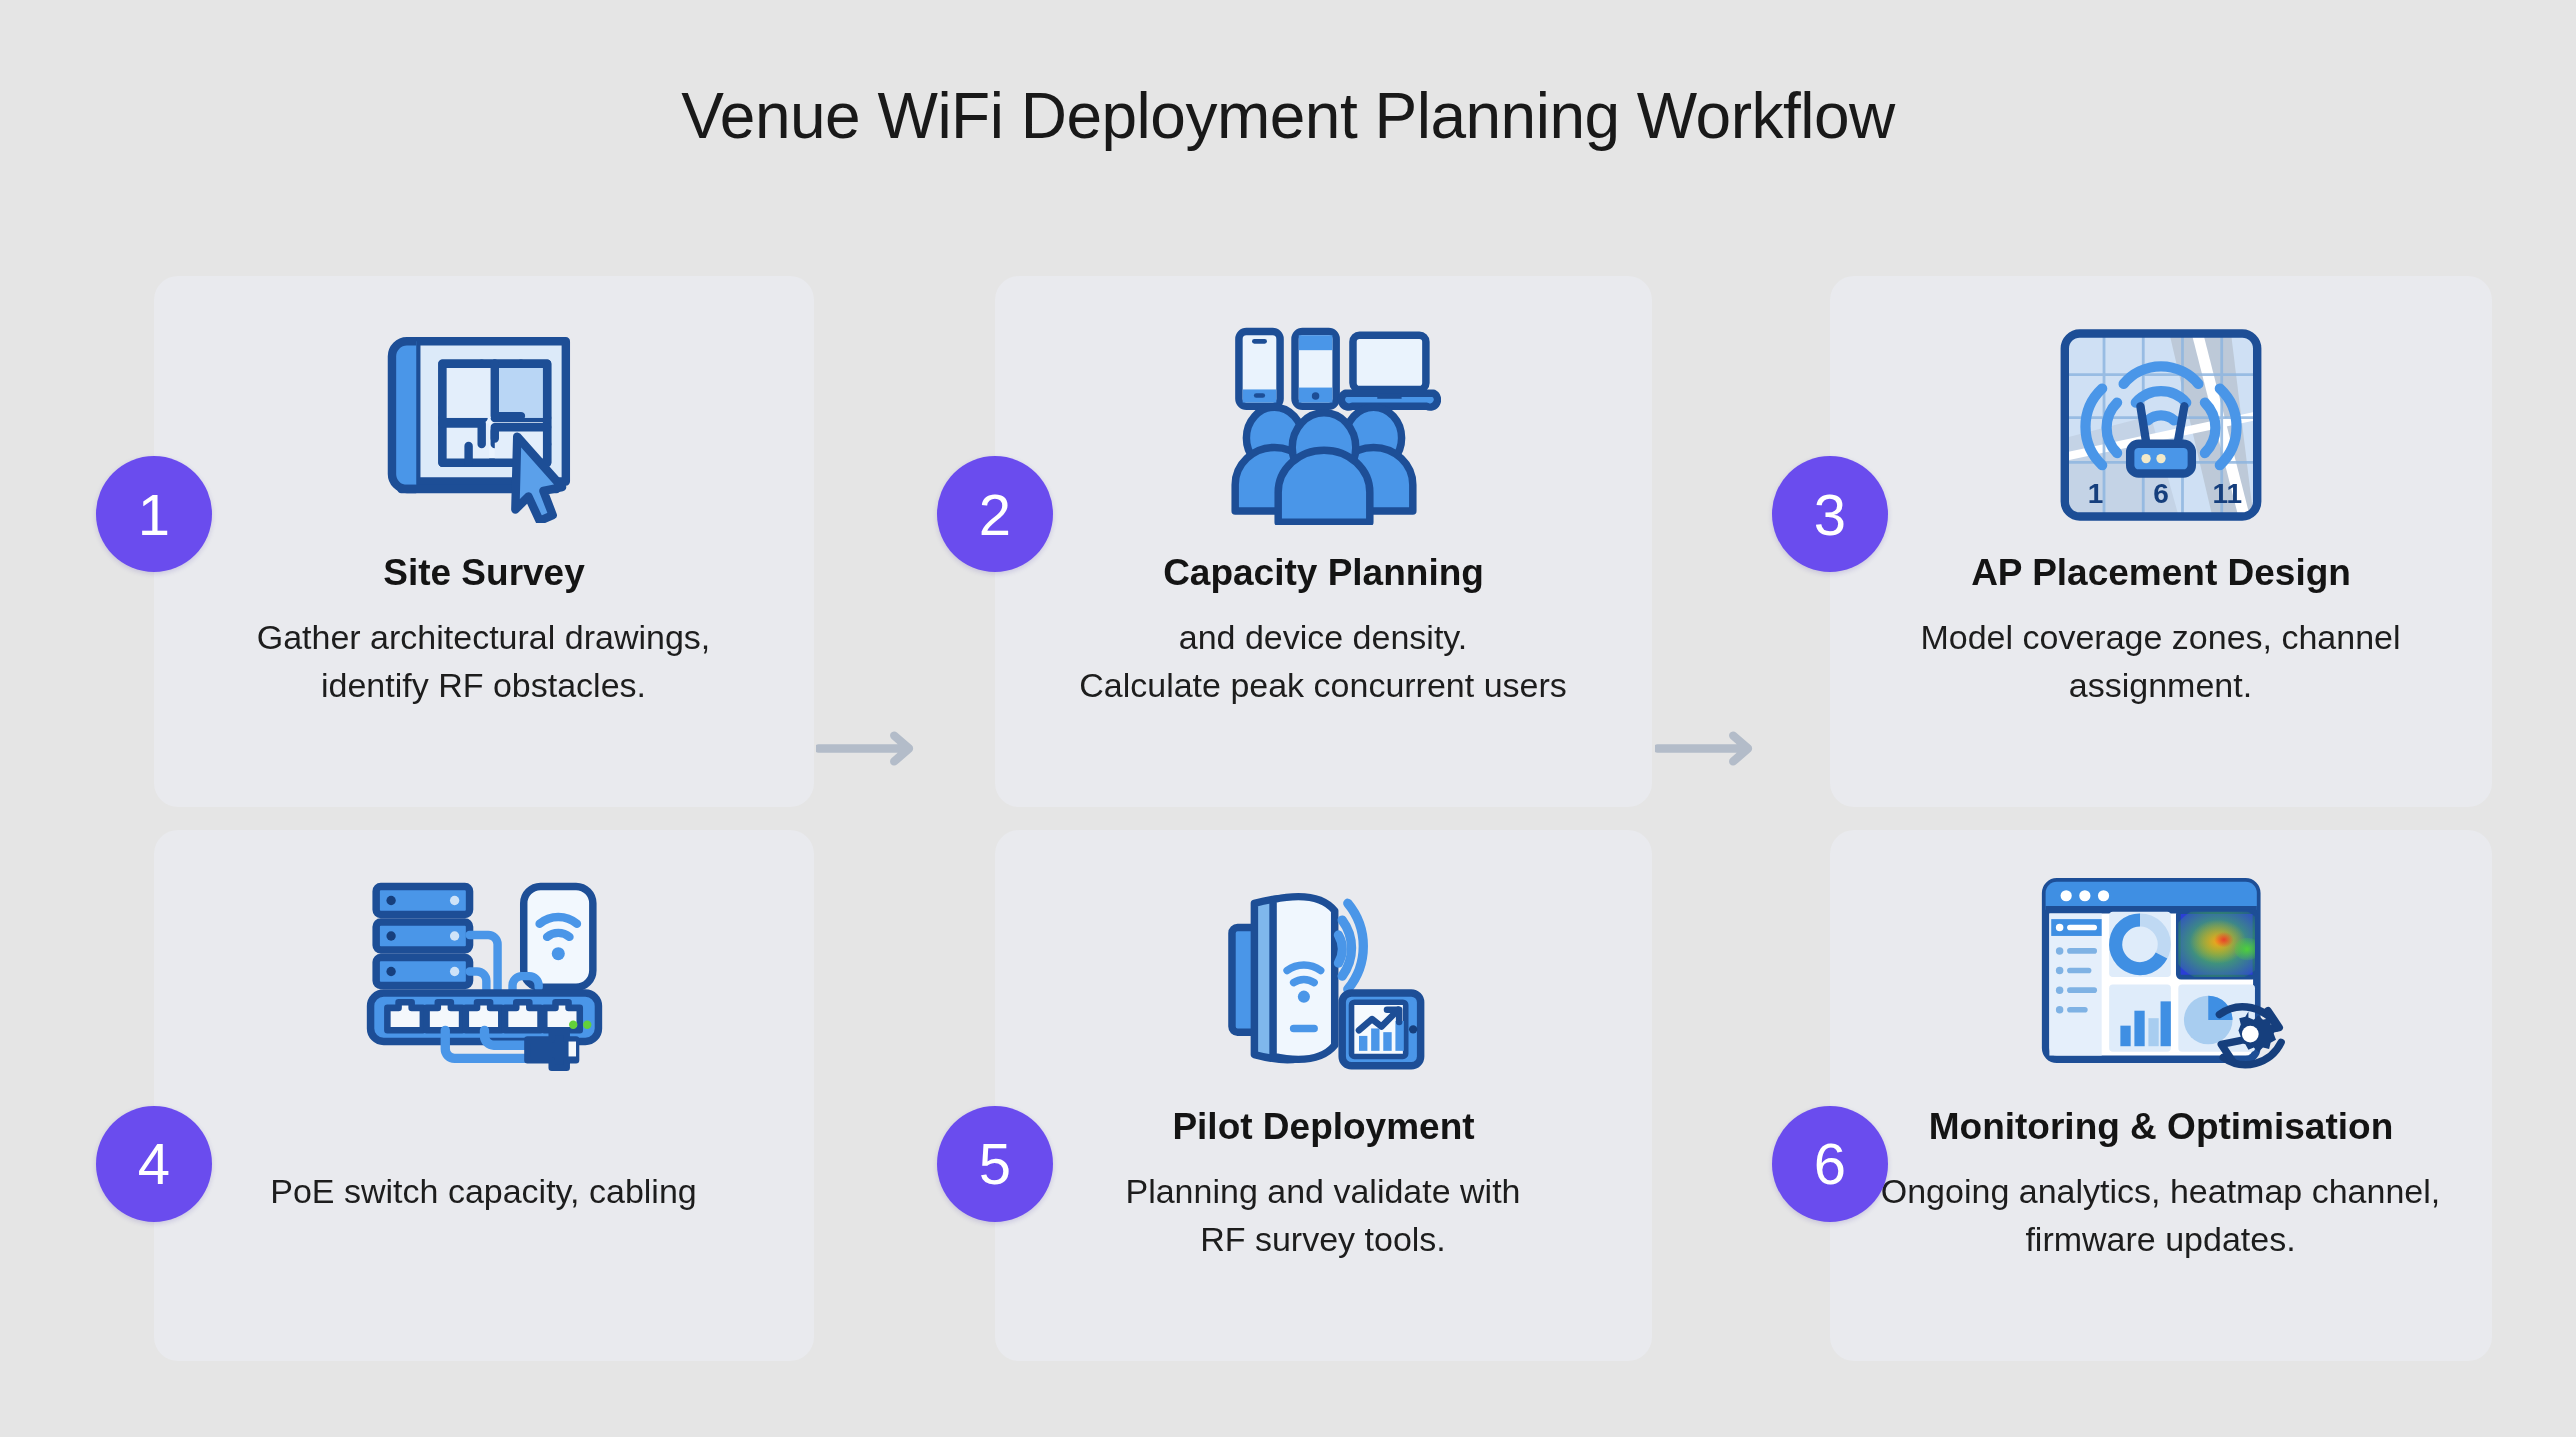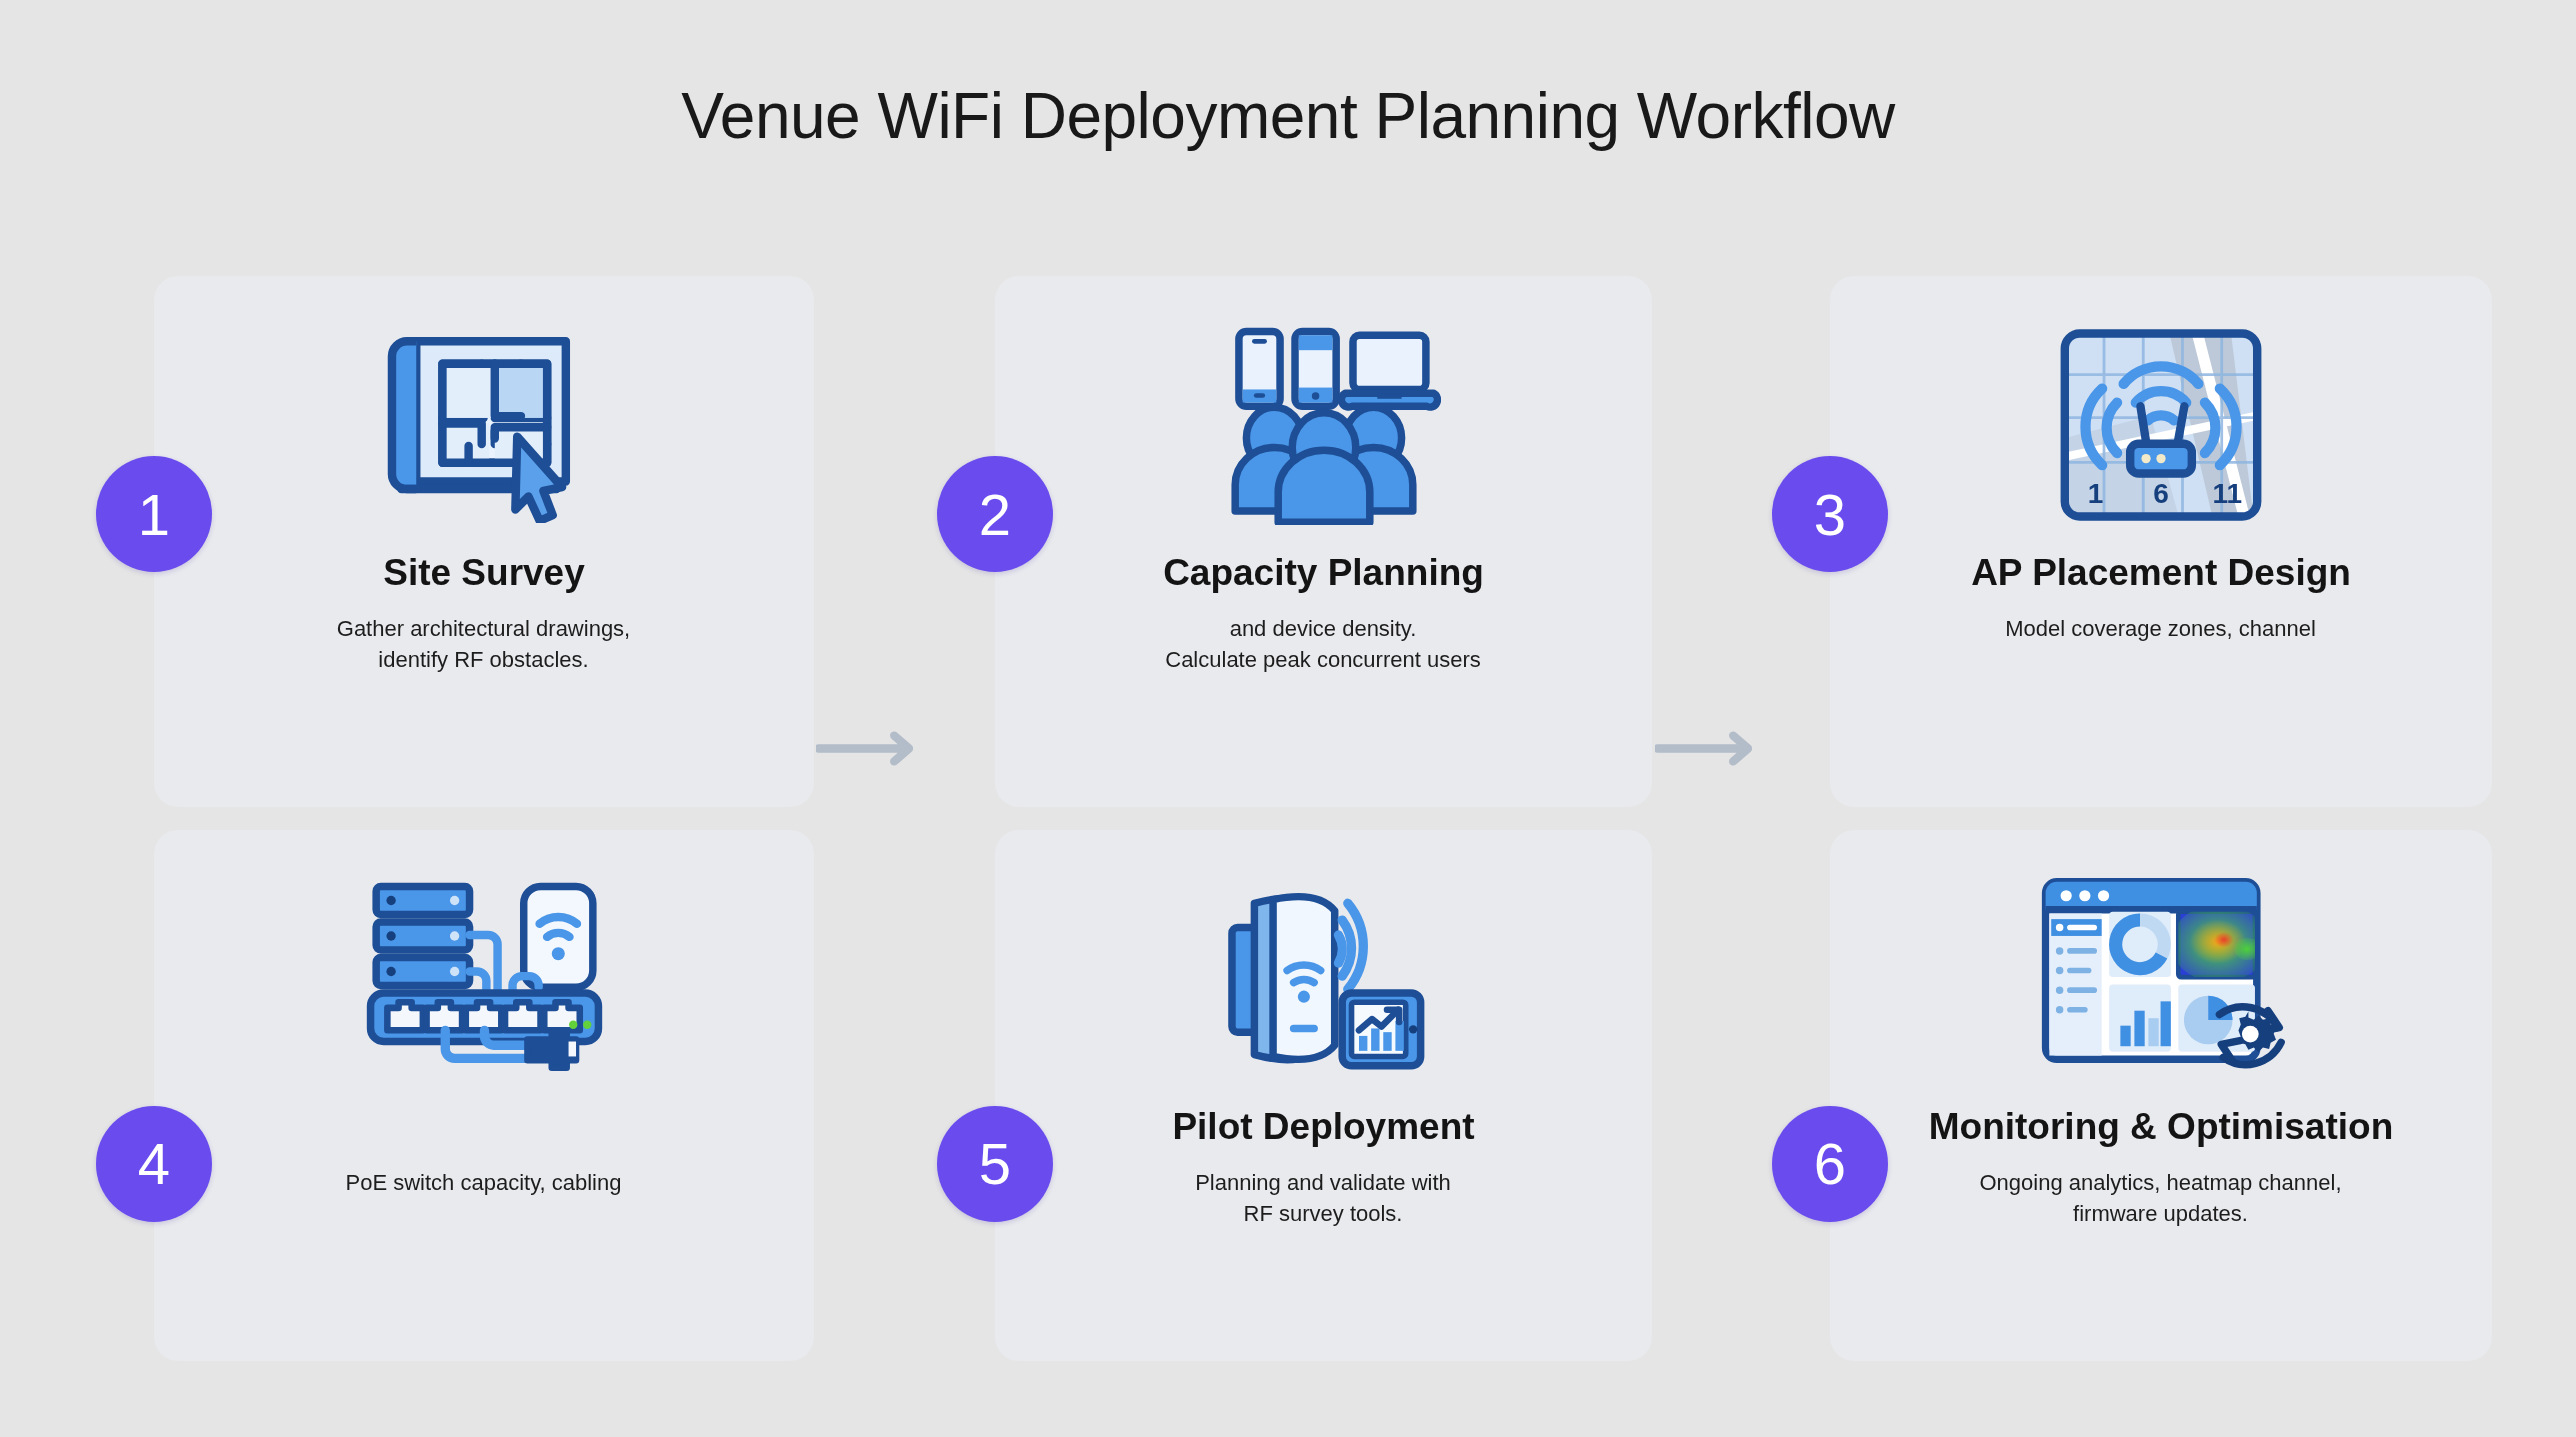--- a/index.html
+++ b/index.html
@@ -85,21 +85,21 @@
     text-align: center;
     font-size: 37px;
     font-weight: 700;
     color: #141414;
     white-space: nowrap;
   }
   .card-desc {
     position: absolute;
     top: 337px; left: 24px; width: calc(100% - 49px);
     text-align: center;
-    font-size: 22px;
+    font-size: 34px;
     line-height: 1.42;
     font-weight: 400;
     color: #1d1d1d;
   }
   .card-desc .l { display: block; }
 </style>
 </head>
 <body>
 
 <div id="page">
@@ -230,20 +230,21 @@
             <g fill="#163f7d" font-family="Liberation Sans, sans-serif" font-size="30" font-weight="700" text-anchor="middle">
               <text x="41" y="190">1</text>
               <text x="111" y="190">6</text>
               <text x="182" y="190">11</text>
             </g>
           </svg>
         </div>
         <div class="card-title">AP Placement Design</div>
         <div class="card-desc">
           <span class="l">Model coverage zones, channel</span>
+          <span class="l">assignment.</span>
         </div>
         <div class="badge">3</div>
       </div>
     </div>
 
     <div class="row row2">
 
       <div class="cell c0">
         <div class="card"></div>
         <div class="icon-wrap">

